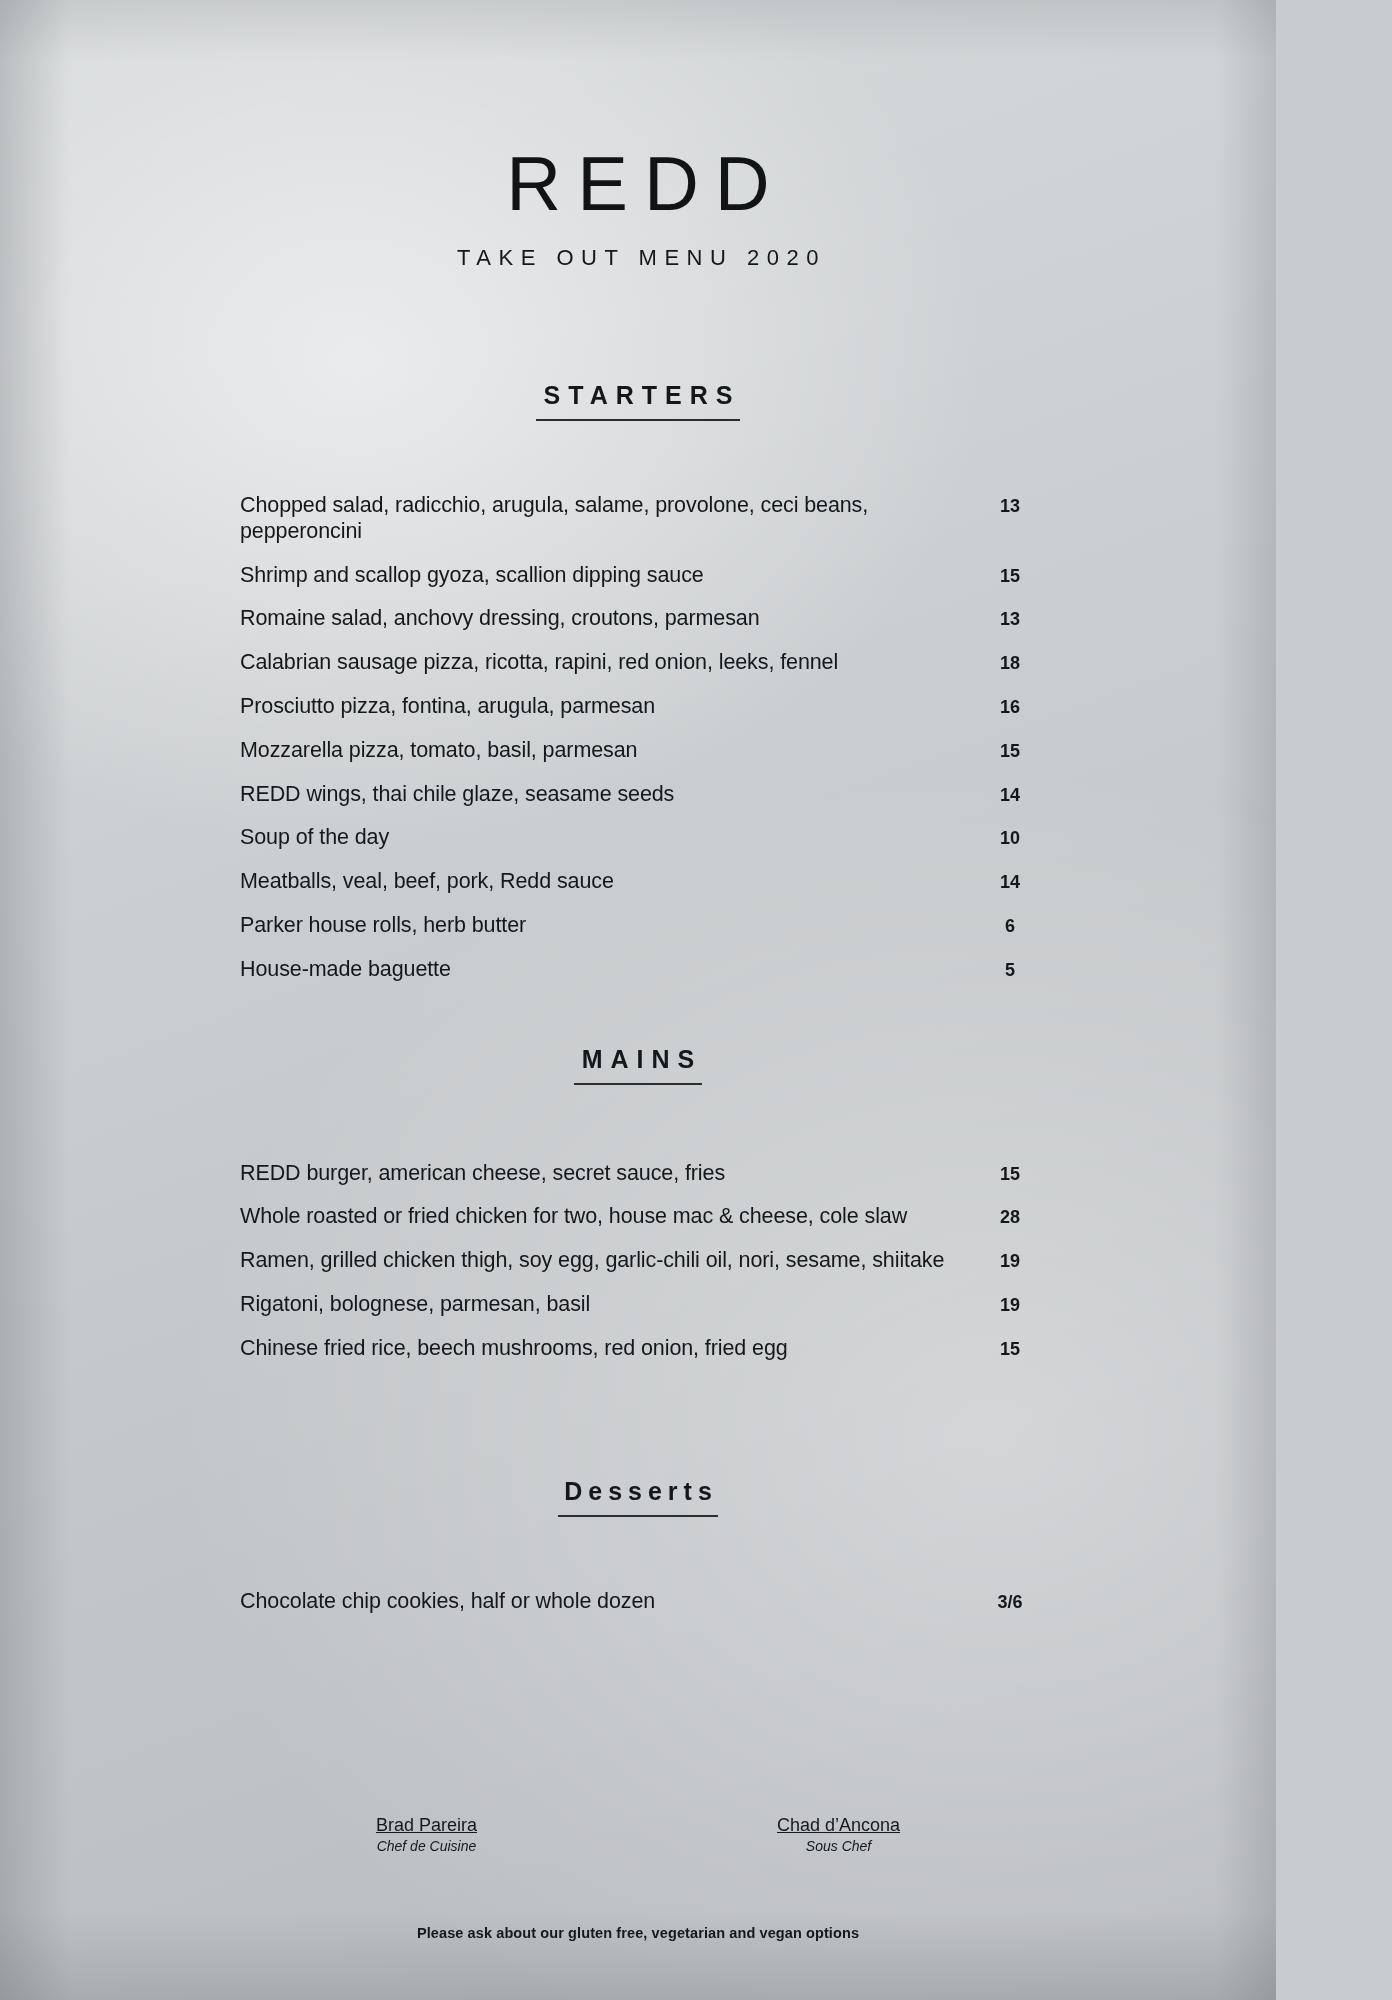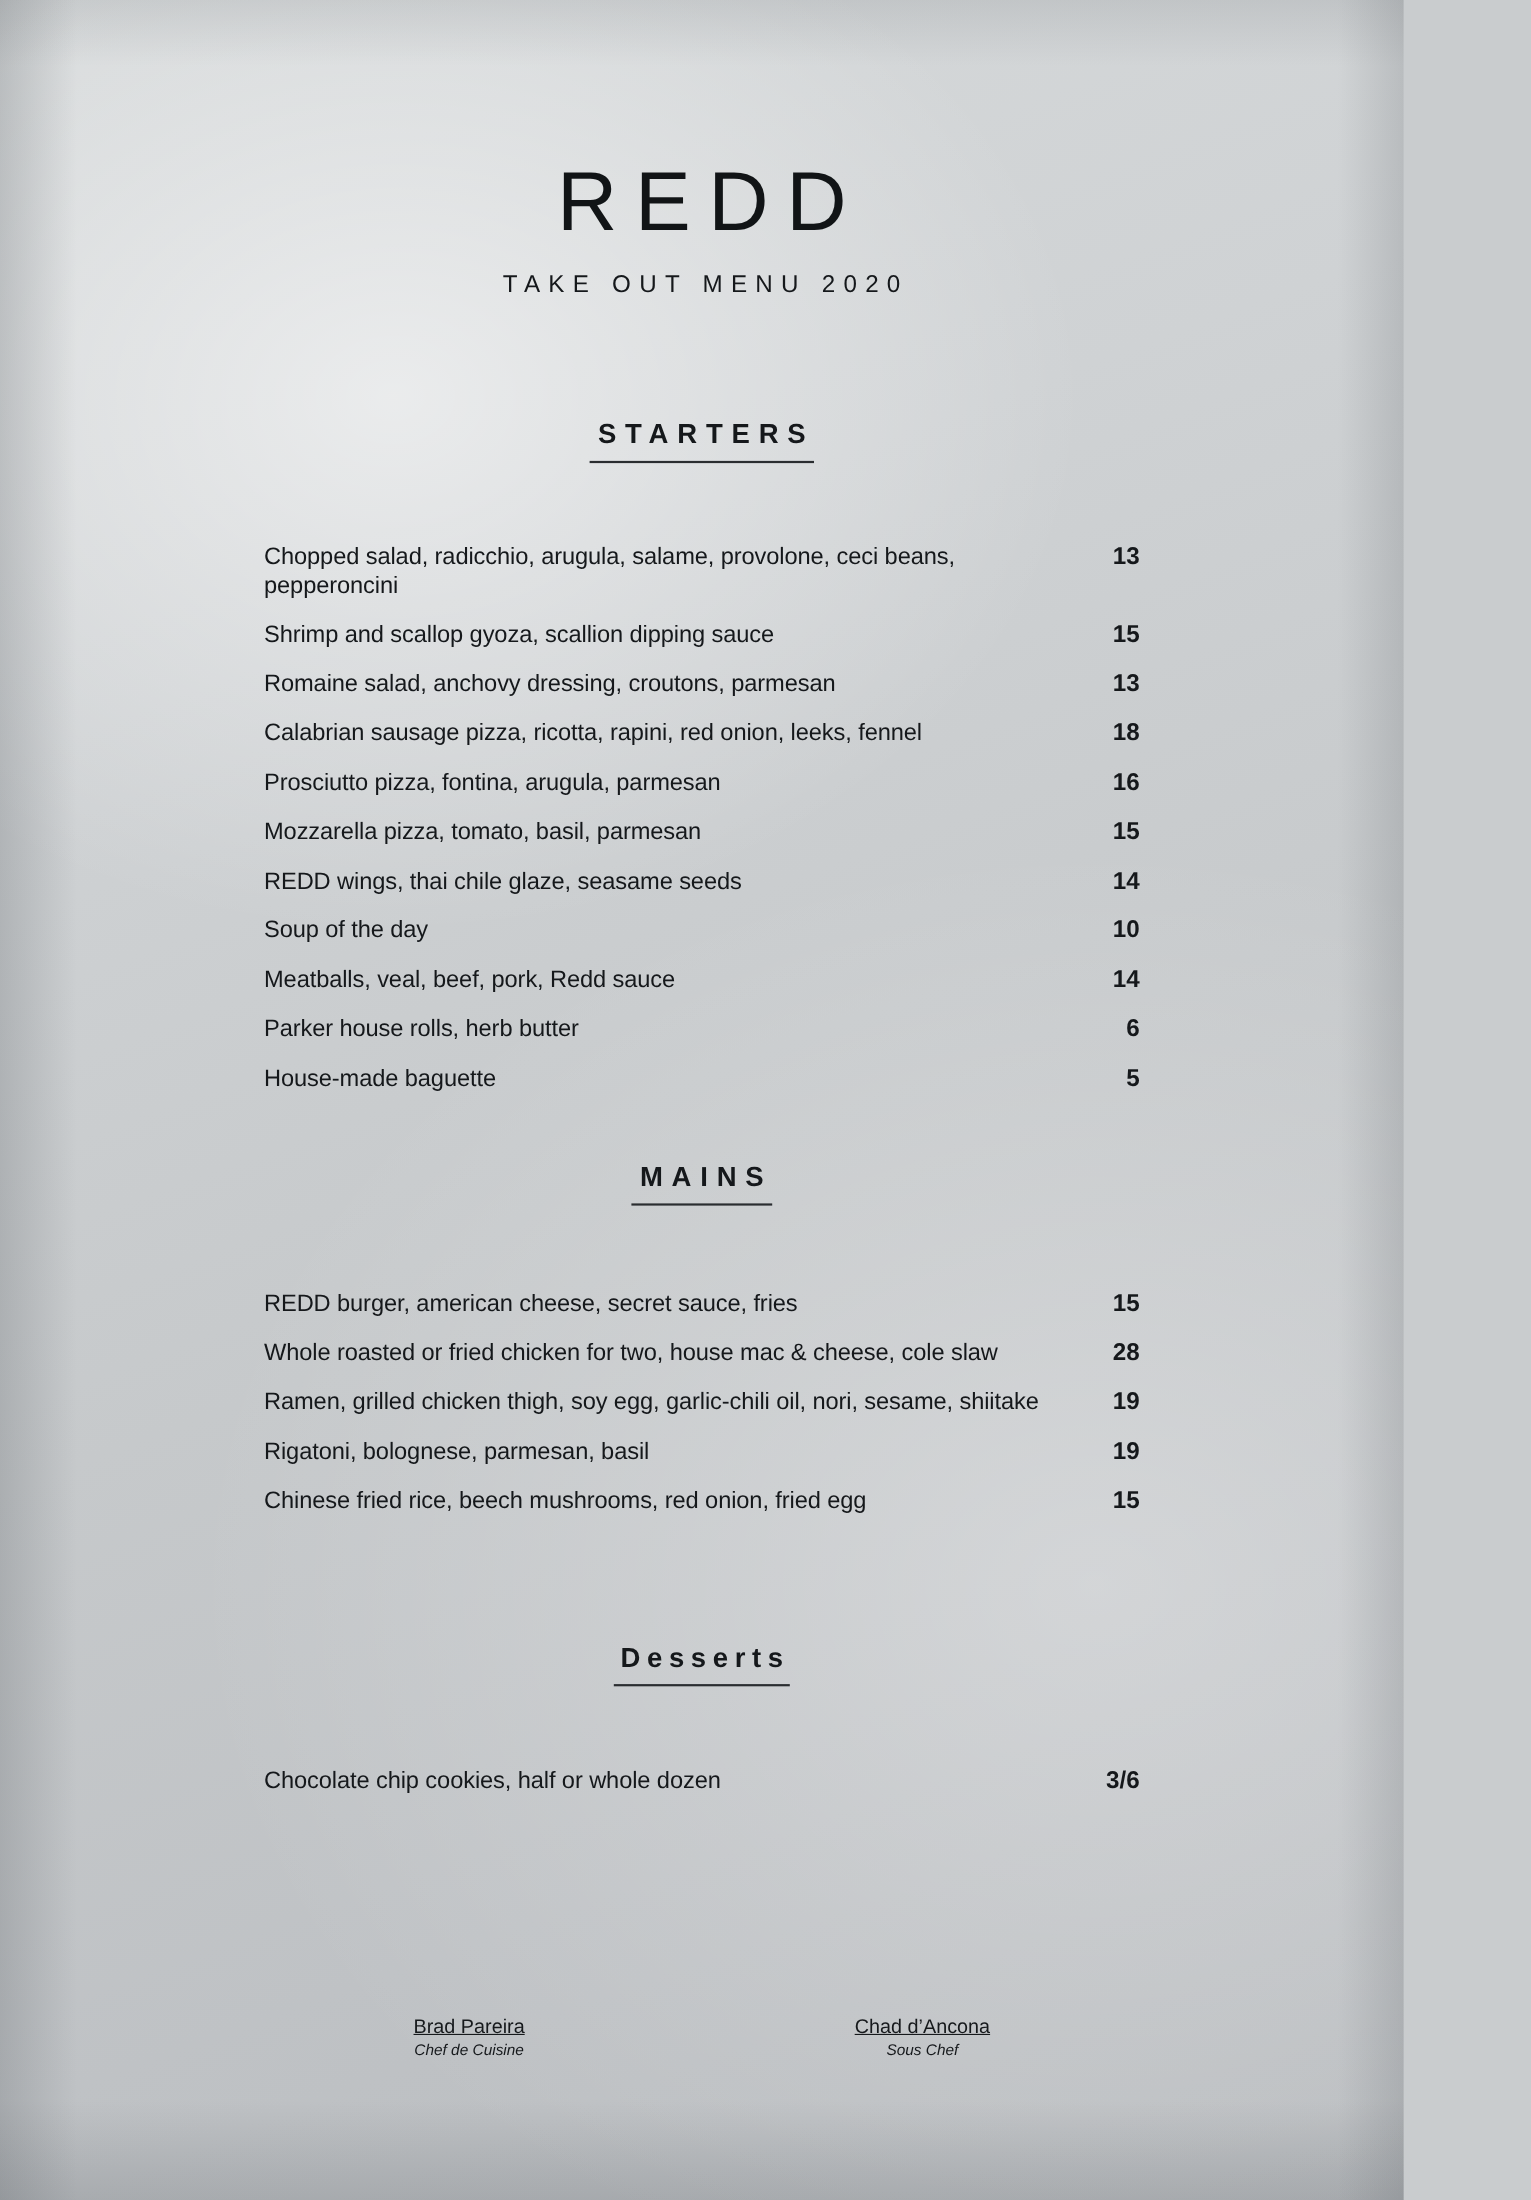--- a/index.html
+++ b/index.html
@@ -106,25 +106,25 @@
     margin: 0 0 18px 0;
   }
   .item-name {
     font-size: 21.5px;
     font-weight: 500;
     letter-spacing: -0.1px;
     color: #15181b;
     line-height: 1.2;
   }
   .item-price {
-    font-size: 22px;
+    font-size: 18px;
     font-weight: 700;
     color: #15181b;
     min-width: 52px;
-    text-align: right;
+    text-align: center;
     margin-left: 24px;
   }
 
   
   #chefs {
     margin-top: 200px;
     display: flex;
     justify-content: center;
     gap: 300px;
   }
@@ -255,15 +255,16 @@
       <div class="chef">
         <div class="chef-name">Brad Pareira</div>
         <div class="chef-title">Chef de Cuisine</div>
       </div>
       <div class="chef">
         <div class="chef-name">Chad d’Ancona</div>
         <div class="chef-title">Sous Chef</div>
       </div>
     </div>
 
+    <div id="footer-note">Please ask about our gluten free, vegetarian and vegan options</div>
 
   </div>
 </div>
 
 </body></html>

